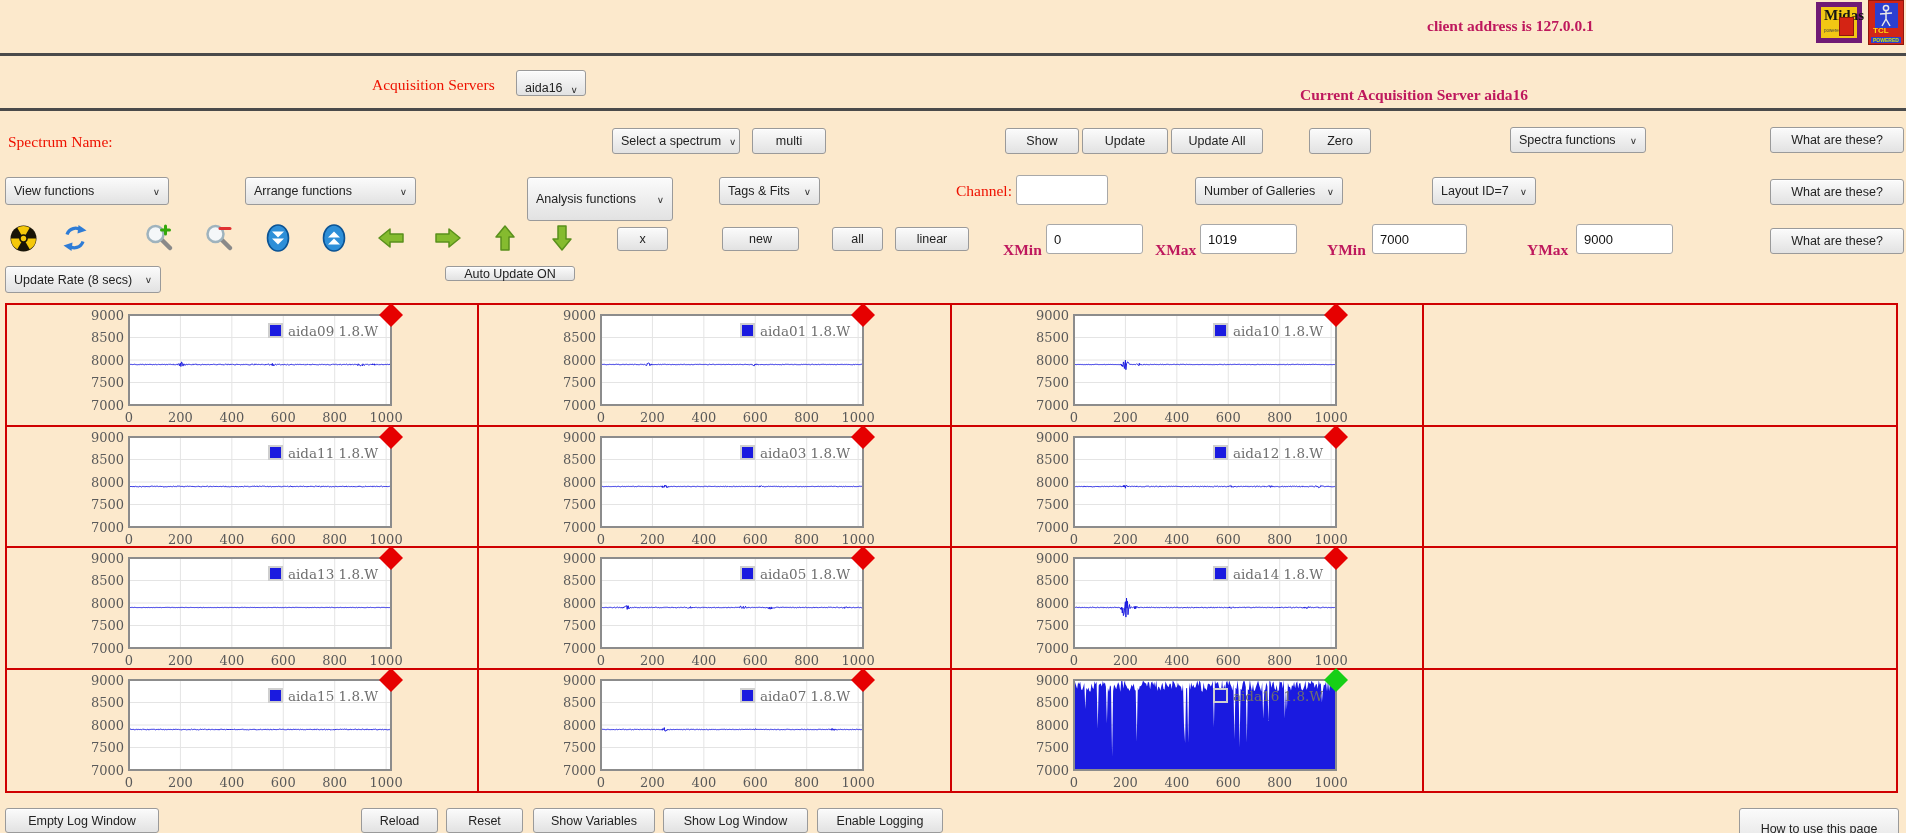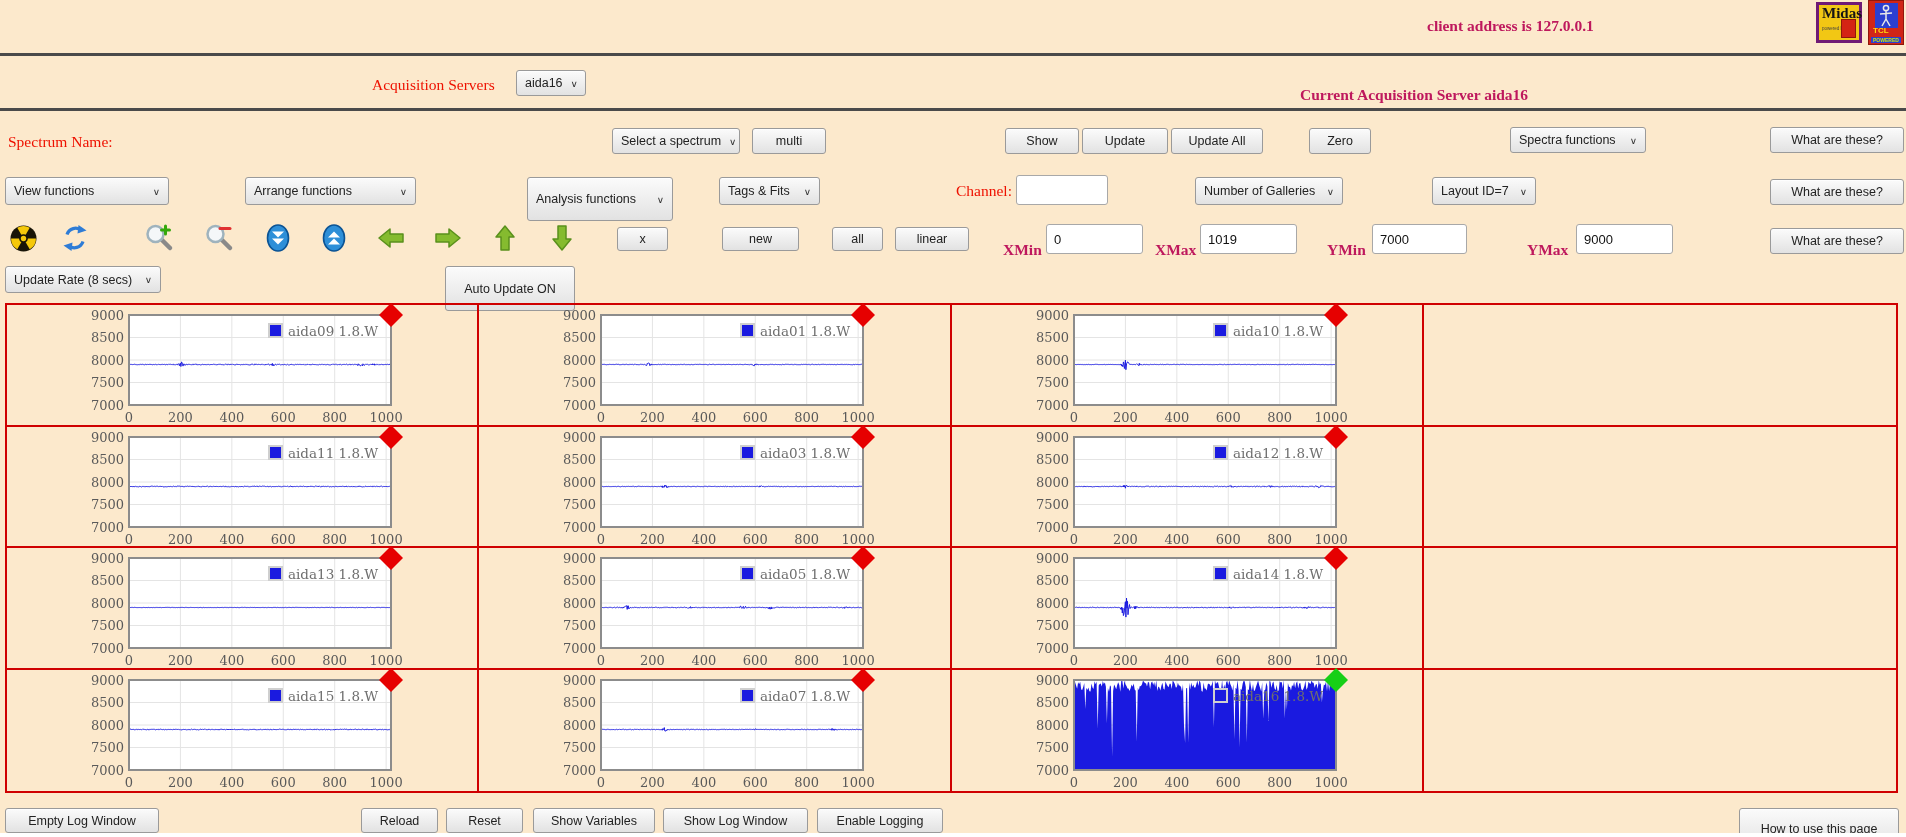--- a/index.html
+++ b/index.html
@@ -20,21 +20,21 @@
   .icon{position:absolute;width:30px;height:28px;display:flex;align-items:center;justify-content:center;}
   .grid{position:absolute;left:5px;top:303px;width:1893px;height:490px;box-sizing:border-box;
        border:2px solid #cf0000;display:grid;grid-template-columns:repeat(4,1fr);
        grid-template-rows:repeat(4,1fr);}
   .cell{position:relative;border-right:2px solid #cf0000;border-bottom:2px solid #cf0000;overflow:visible;}
   .cell:nth-child(4n){border-right:none;}
   .cell:nth-child(n+13){border-bottom:none;}
   .chart-svg{position:absolute;left:84px;top:2px;overflow:visible;}
   
   .midas-logo{position:absolute;left:1816px;top:2px;width:46px;height:41px;background:#f2c714;
-       border:3px solid #701a75;box-sizing:border-box;}
+       border:5px solid #701a75;box-sizing:border-box;}
   .midas-title{font:700 15px "Liberation Serif",serif;color:#151515;padding:0 0 0 3px;}
   .midas-sub{position:absolute;left:3px;top:21px;font:4.5px "Liberation Sans",sans-serif;color:#444;}
   .midas-stamp{position:absolute;right:3px;bottom:2px;width:13px;height:17px;background:#d42414;
        border:1px solid #8f170c;}
   .tcl-logo{position:absolute;left:1868px;top:0;width:36px;height:45px;background:#d02518;box-sizing:border-box;
        border:1px solid #90170c;}
   .tcl-inner{position:absolute;left:6px;top:2px;width:23px;height:25px;background:#2b3fd0;}
   .tcl-title{position:absolute;left:4px;bottom:9px;font:700 8px "Liberation Sans",sans-serif;color:#ffd70f;}
   .tcl-sub{position:absolute;left:2px;bottom:1px;font:700 5px "Liberation Sans",sans-serif;color:#c8e60c;
        background:#2b3fd0;padding:0 2px;}
@@ -60,21 +60,21 @@
           </g>
         </svg>
     </div>
     <div class="tcl-title">TCL</div>
     <div class="tcl-sub">POWERED</div>
   </div>
 
   <div class="hr" style="top:53px;"></div>
 
   <div class="red-label" style="left:372px;top:76px;">Acquisition Servers</div>
-  <div class="select" style="left:516px;top:70px;width:70px;">
+  <div class="select" style="left:516px;top:70px;width:70px;align-items:flex-end;">
     <span>aida16</span>
   </div>
   <div class="red-bold" style="left:1300px;top:75px;">Current Acquisition Server aida16</div>
 
   <div class="hr" style="top:108px;"></div>
 
   <div class="red-label" style="left:8px;top:133px;">Spectrum Name:</div>
   <div class="select" style="left:612px;top:128px;width:128px;">
     <span>Select a spectrum</span>
   </div>
@@ -199,21 +199,21 @@
   <input class="input" style="left: 1200px; top: 224px; width: 97px; height: 30px;" value="1019">
   <div class="red-bold" style="left:1327px;top:230px;">YMin</div>
   <input class="input" style="left: 1372px; top: 224px; width: 95px; height: 30px;" value="7000">
   <div class="red-bold" style="left:1527px;top:230px;">YMax</div>
   <input class="input" style="left: 1576px; top: 224px; width: 97px; height: 30px;" value="9000">
   <div class="btn" style="left:1770px;top:228px;width:134px;">What are these?</div>
 
   <div class="select" style="left:5px;top:266px;width:156px;height:27px;">
     <span>Update Rate (8 secs)</span>
   </div>
-  <div class="btn" style="left:445px;top:266px;width:130px;height:45px;">Auto Update ON</div>
+  <div class="btn" style="left:445px;top:266px;width:130px;height:15px;">Auto Update ON</div>
 
   <div class="grid" id="chart-grid">
       <div class="cell">
         <svg width="320" height="117" class="chart-svg">
           <defs>
             <clipPath id="clip0_0">
               <rect x="38" y="8" width="262" height="90"></rect>
             </clipPath>
           </defs>
           <rect x="38" y="8" width="262" height="90" fill="#ffffff"></rect>

